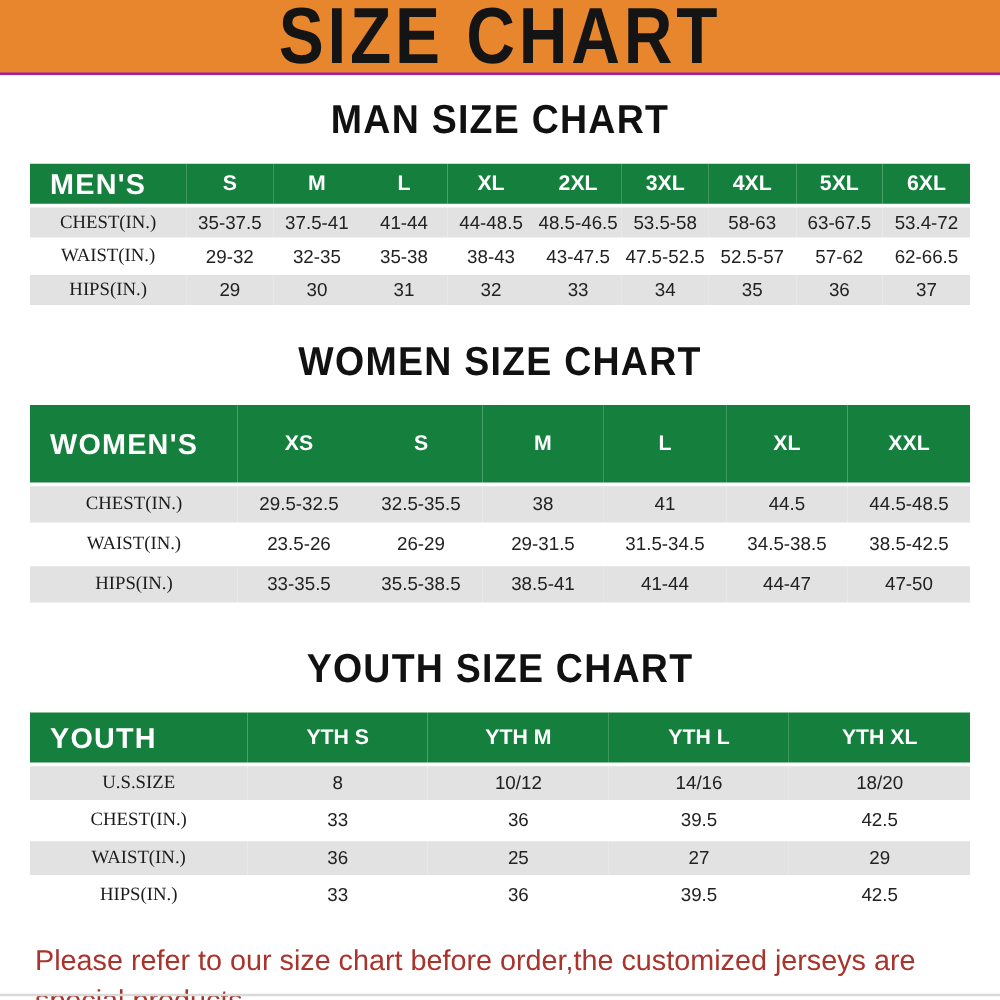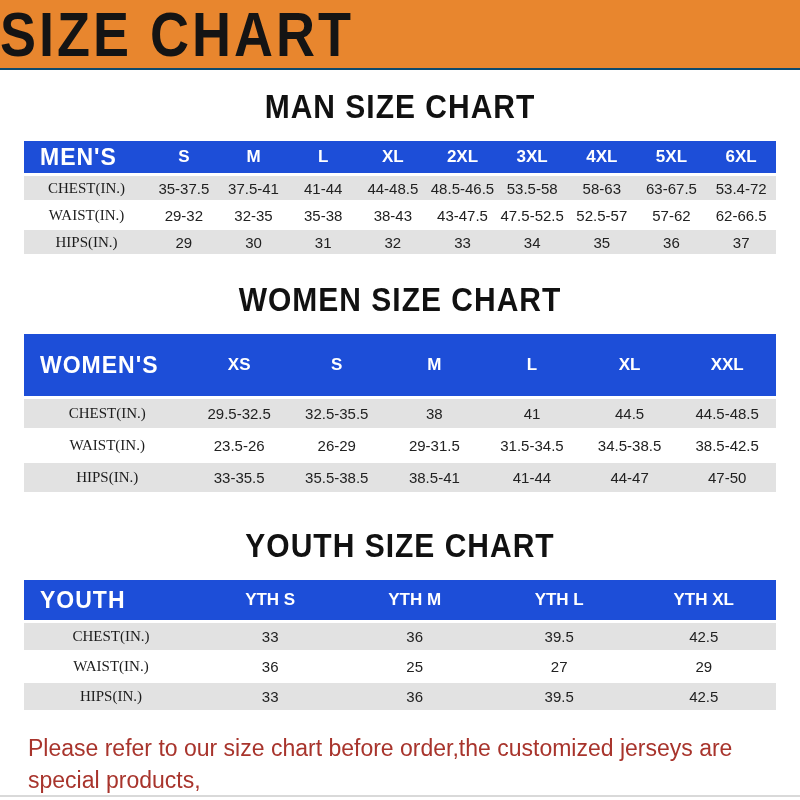--- a/index.html
+++ b/index.html
@@ -5,24 +5,24 @@
   html,body{margin:0;padding:0;}
   body{
     width:800px;height:800px;
     background:#ffffff;
     font-family:"Liberation Sans", sans-serif;
     overflow:hidden;
     position:relative;
   }
   
   .banner{
-    width:100%;height:70px;
+    width:100%;height:60px;
     background:#e8862e;
-    border-bottom:2px solid #0c4a6e;
-    display:flex;align-items:center;justify-content:flex-start;
+    border-bottom:2px solid #a21caf;
+    display:flex;align-items:center;justify-content:center;
     box-sizing:border-box;
   }
   .banner-title{
     color:#141414;
     font-size:54px;
     font-weight:bold;
     letter-spacing:3px;
     transform:scale(1.0,1.18);
     white-space:nowrap;
   }
@@ -40,21 +40,21 @@
   .heading-youth{margin-top:34px;}
   
   table.size-table{
     width:752px;
     margin:14px 24px 0 24px;
     border-collapse:separate;
     border-spacing:0 3px;
     table-layout:fixed;
   }
   table.size-table thead tr{
-    background:#1d4ed8;
+    background:#15803d;
     margin-top:12px;
   }
   table.size-table th{
     color:#ffffff;
     font-weight:bold;
     font-size:17px;
     text-align:center;
     padding:0;
   }
   table.size-table th.lbl-head{
@@ -219,20 +219,27 @@
       <tr>
         <th class="lbl-head">YOUTH</th>
         <th>YTH S</th>
         <th>YTH M</th>
         <th>YTH L</th>
         <th>YTH XL</th>
       </tr>
     </thead>
     <tbody>
       <tr>
+        <td class="row-label">U.S.SIZE</td>
+        <td>8</td>
+        <td>10/12</td>
+        <td>14/16</td>
+        <td>18/20</td>
+      </tr>
+      <tr>
         <td class="row-label">CHEST(IN.)</td>
         <td>33</td>
         <td>36</td>
         <td>39.5</td>
         <td>42.5</td>
       </tr>
       <tr>
         <td class="row-label">WAIST(IN.)</td>
         <td>36</td>
         <td>25</td>

